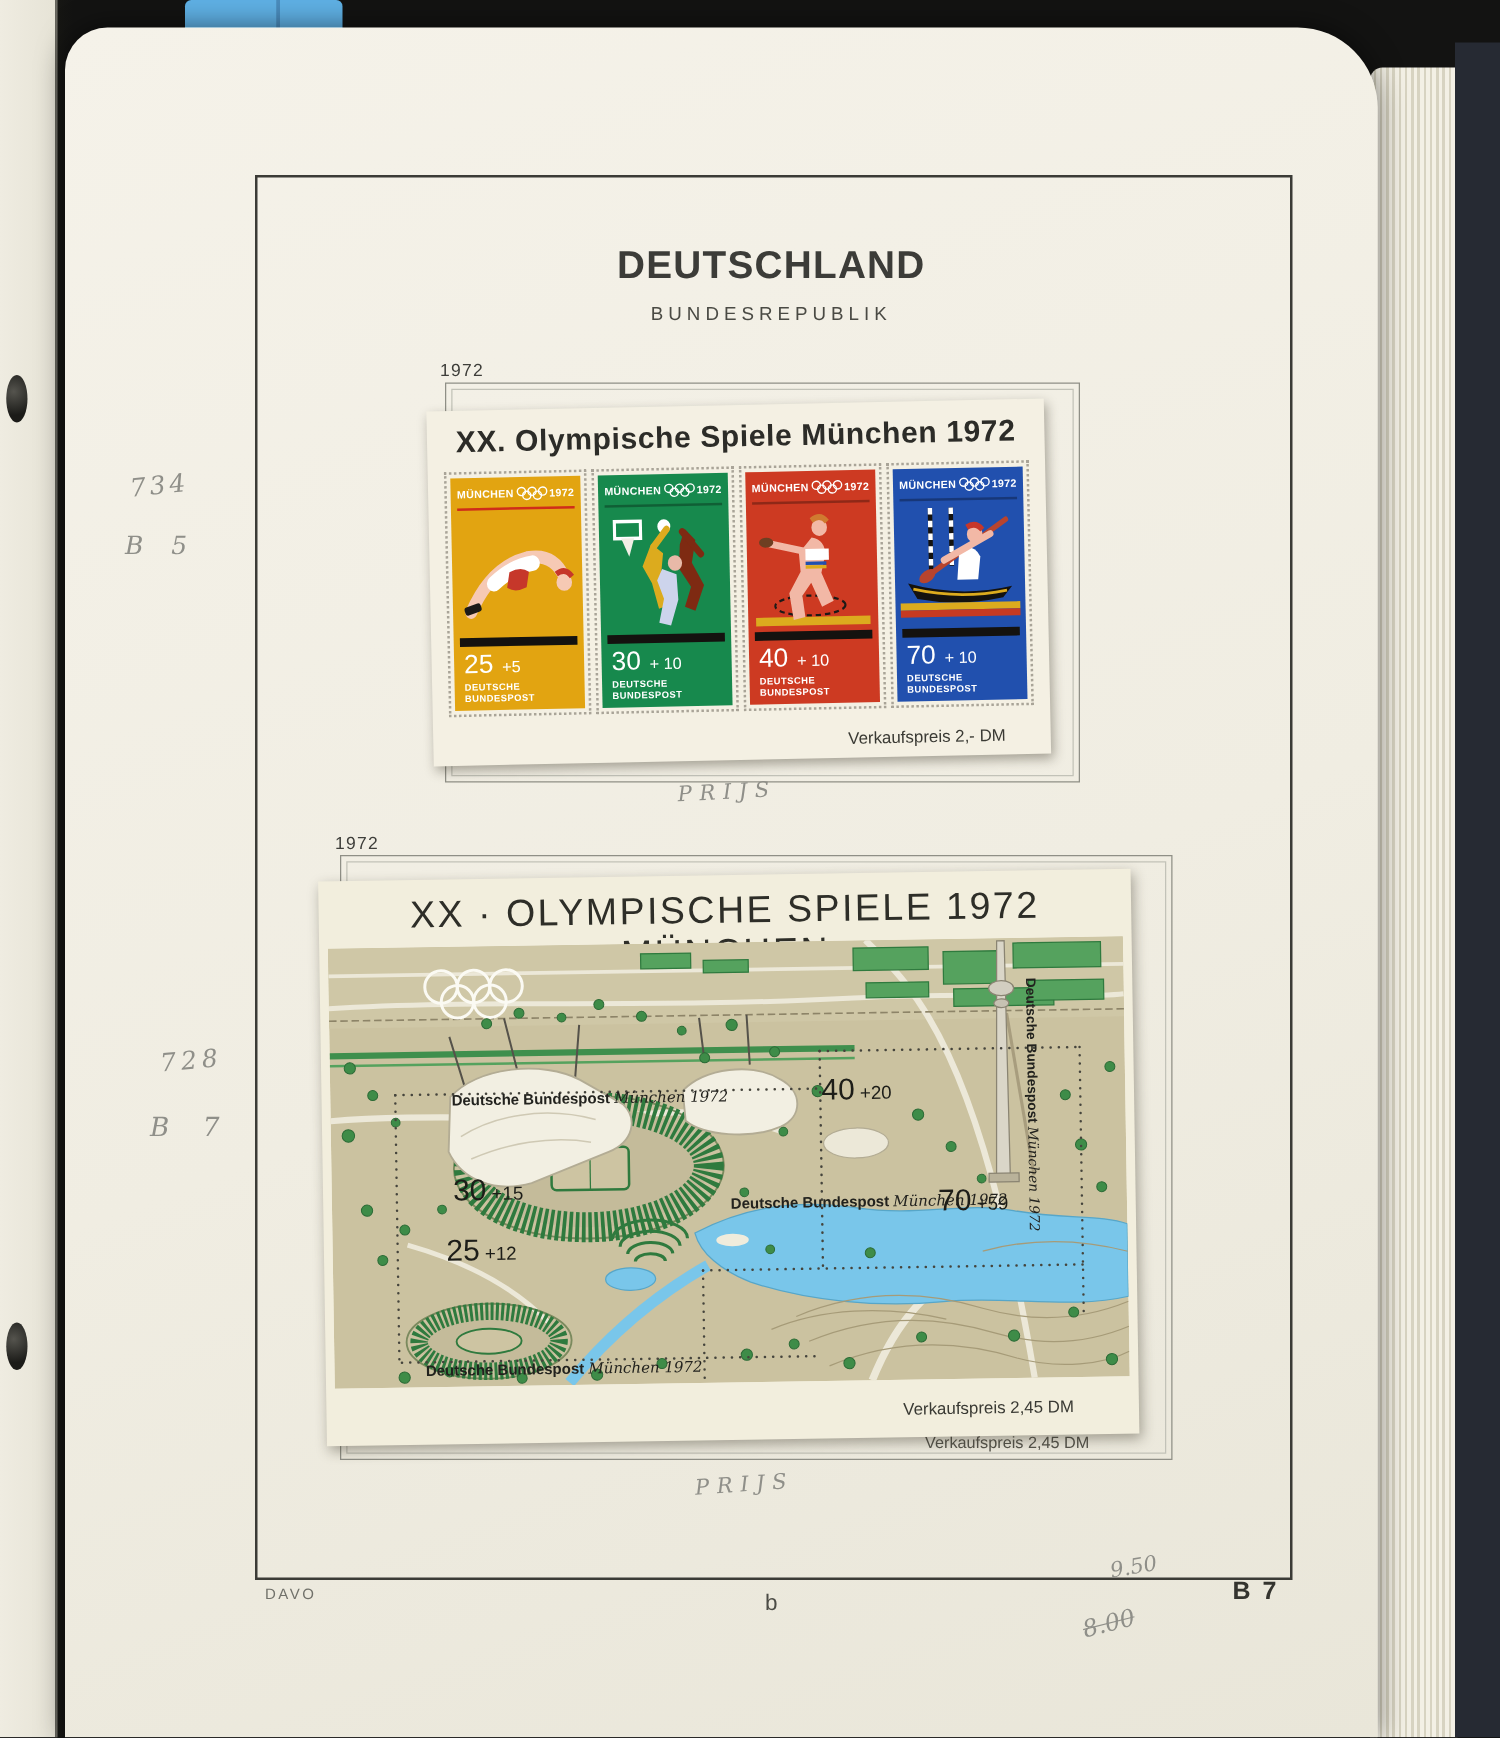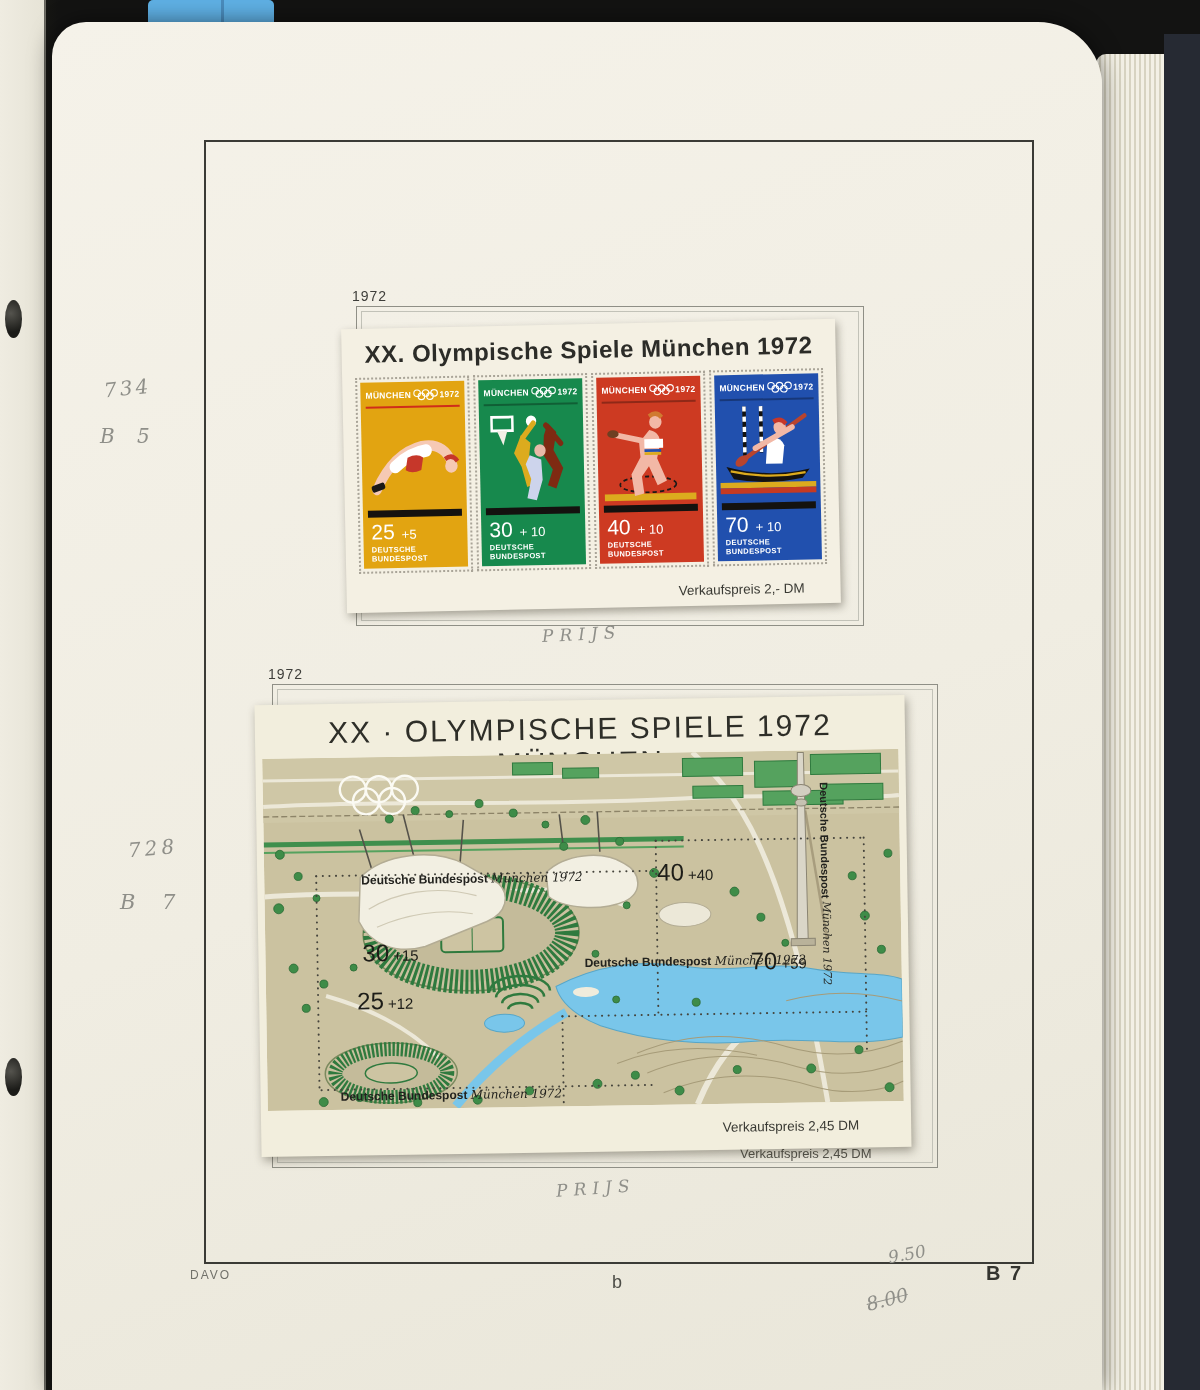--- a/index.html
+++ b/index.html
@@ -86,20 +86,22 @@
   <div class="abs ring" style="top:300px"></div>
   <div class="abs ring" style="top:1058px"></div>
   <div class="abs page"></div>
   <div class="abs stack"></div>
   <div class="abs cover"></div>
 
   <div class="abs content">
 
     <div class="abs frame"></div>
 
+    <div class="abs hdr-title">DEUTSCHLAND</div>
+    <div class="abs hdr-sub">BUNDESREPUBLIK</div>
 
     <div class="abs year" style="left:352px;top:288px">1972</div>
     <div class="abs printed-box" style="left:356px;top:306px;width:506px;height:318px"></div>
 
     <div class="abs pencil" style="left:104px;top:376px;font-size:20px;letter-spacing:3px;transform:rotate(-6deg)">734</div>
     <div class="abs pencil" style="left:100px;top:424px;font-size:20px;letter-spacing:8px">B 5</div>
 
     <div class="abs sheet1">
       <div class="abs sheet1-title">XX. Olympische Spiele München 1972</div>
 
@@ -429,40 +431,40 @@
       <div class="abs val2" style="left:104px;top:236px">
         <span class="v-main">30</span>
           <span class="v-plus">+15</span>
       </div>
       <div class="abs val2" style="left:98px;top:284px">
         <span class="v-main">25</span>
           <span class="v-plus">+12</span>
       </div>
       <div class="abs val2" style="left:400px;top:160px">
         <span class="v-main">40</span>
-          <span class="v-plus">+40</span>
+          <span class="v-plus">+20</span>
       </div>
       <div class="abs insc" style="left:326px;top:256px">
         <span>Deutsche Bundespost</span> <i>München 1972</i>
       </div>
       <div class="abs val2" style="left:492px;top:250px">
         <span class="v-main">70</span>
           <span class="v-plus">+59</span>
       </div>
       <div class="abs insc insc-vert" style="left:562px;top:86px;height:212px">
         <span>Deutsche Bundespost</span> <i>München 1972</i>
       </div>
       <div class="abs insc" style="left:80px;top:386px">
         <span>Deutsche Bundespost</span> <i>München 1972</i>
       </div>
       <div class="abs price-note" style="right:52px;top:422px">Verkaufspreis  2,45 DM</div>
     </div>
 
     <div class="abs pencil" style="left:556px;top:1178px;font-size:17px;letter-spacing:6px;transform:rotate(-4deg)">PRIJS</div>
 
-    <div class="abs f-davo" style="left:190px;top:1268px">DAVO</div>
+    <div class="abs f-davo" style="left:212px;top:1268px">DAVO</div>
     <div class="abs f-b" style="left:204px;top:1272px">b</div>
     <div class="abs f-code" style="left:986px;top:1262px">B 7</div>
     <div class="abs pencil" style="left:888px;top:1244px;font-size:17px;transform:rotate(-10deg)">9.50</div>
     <div class="abs pencil strike" style="left:866px;top:1288px;font-size:19px;transform:rotate(-14deg)">8.00</div>
 
   </div>
 </div>
 
 </body></html>

